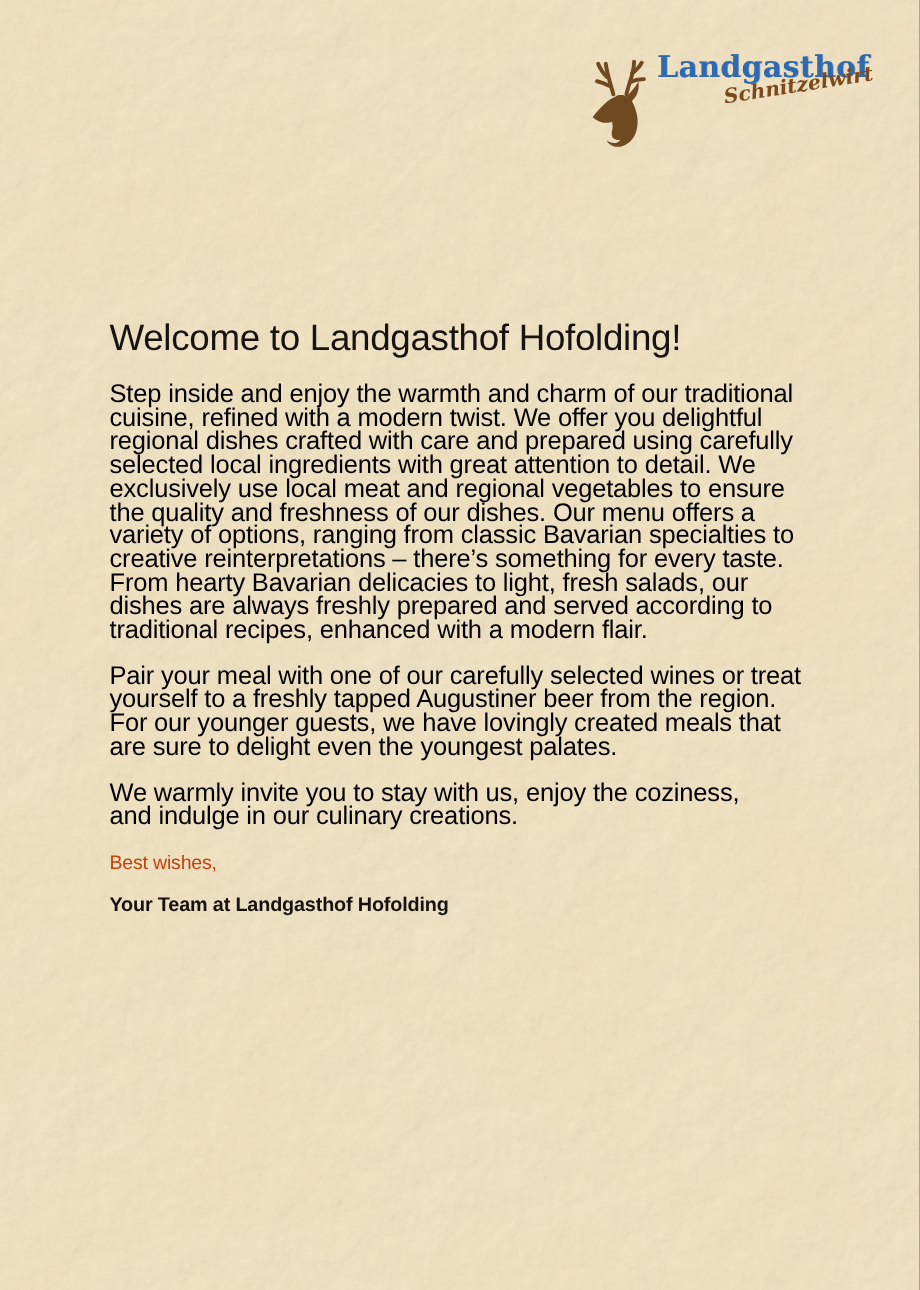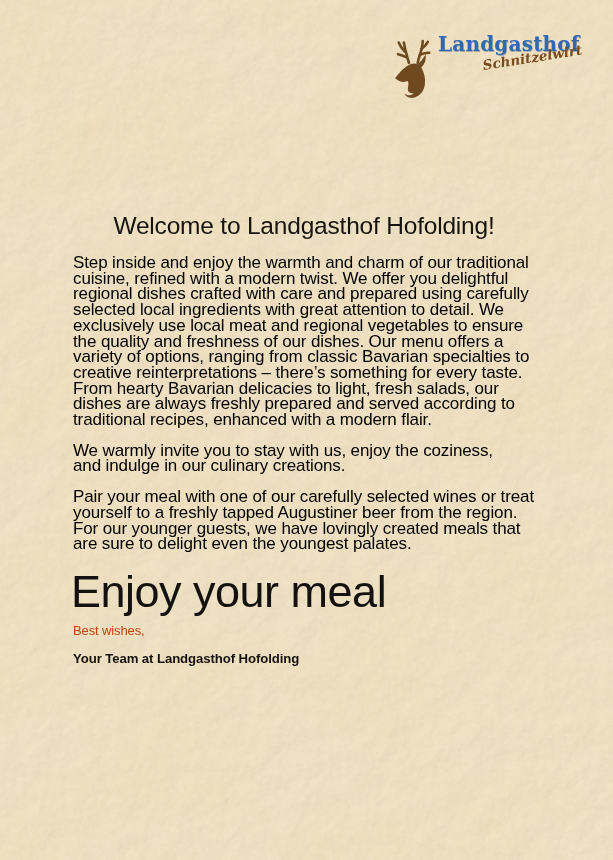--- a/index.html
+++ b/index.html
@@ -63,21 +63,20 @@
     top: 212px;
     width: 462px;
     color: #1f1b18;
   }
   .heading {
     font-size: 24.5px;
     font-weight: 500;
     letter-spacing: -0.2px;
     color: #161310;
     margin: 0 0 15px 0;
-    text-align: center;
   }
   .para {
     font-size: 17px;
     line-height: 15.7px;
     letter-spacing: -0.12px;
     margin: 0 0 15px 0;
     color: #000000;
   }
   .para.preline { white-space: pre-line; }
   .big-message {
@@ -160,21 +159,20 @@
     </svg>
     <div class="logo-text">
       <div class="logo-name">Landgasthof</div>
       <div class="logo-tagline">Schnitzelwirt</div>
     </div>
   </div>
 
   <div class="content">
     <h1 class="heading">Welcome to Landgasthof Hofolding!</h1>
     <p class="para">Step inside and enjoy the warmth and charm of our traditional cuisine, refined with a modern twist. We offer you delightful regional dishes crafted with care and prepared using carefully selected local ingredients with great attention to detail. We exclusively use local meat and regional vegetables to ensure the quality and freshness of our dishes. Our menu offers a variety of options, ranging from classic Bavarian specialties to creative reinterpretations – there’s something for every taste. From hearty Bavarian delicacies to light, fresh salads, our dishes are always freshly prepared and served according to traditional recipes, enhanced with a modern flair.</p>
+    <p class="para">Pair your meal with one of our carefully selected wines or treat yourself to a freshly tapped Augustiner beer from the region. For our younger guests, we have lovingly created meals that are sure to delight even the youngest palates.</p>
     <p class="para preline">We warmly invite you to stay with us, enjoy the coziness,
 and indulge in our culinary creations.</p>
-    <p class="para">Pair your meal with one of our carefully selected wines or treat yourself to a freshly tapped Augustiner beer from the region. For our younger guests, we have lovingly created meals that are sure to delight even the youngest palates.</p>
-    <div class="big-message">Enjoy your meal</div>
     <p class="closing">Best wishes,</p>
     <div class="signature">Your Team at Landgasthof Hofolding</div>
   </div>
 
 </div>
 
 </body></html>

